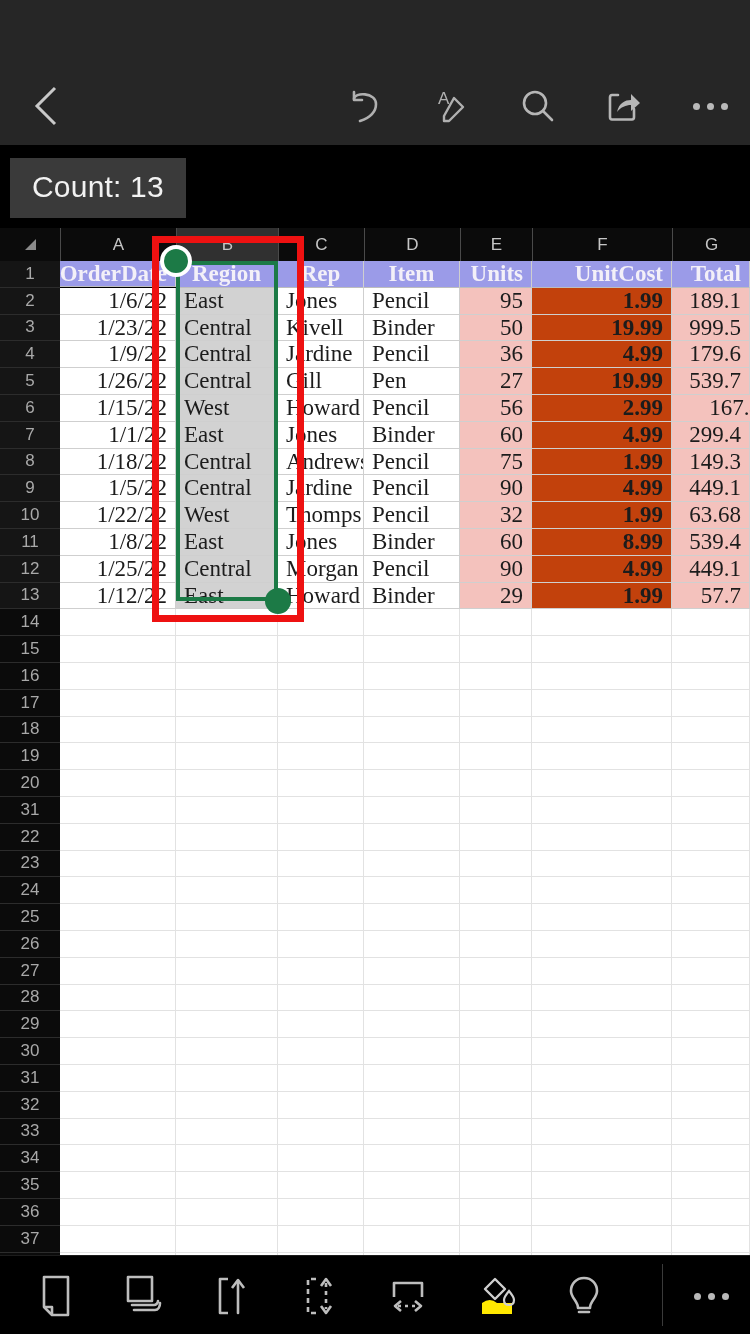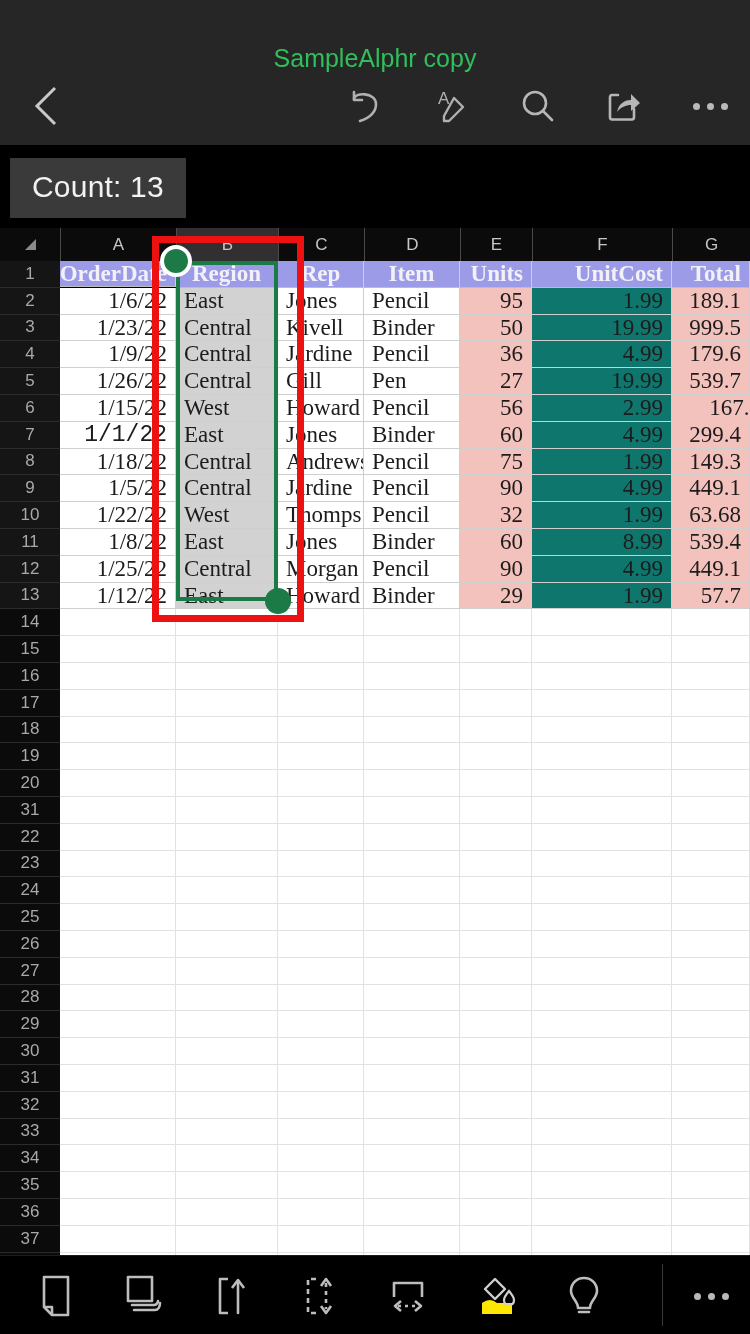--- a/index.html
+++ b/index.html
@@ -88,21 +88,21 @@
     border-bottom:1px solid #cfcfcf;
     overflow:hidden; white-space:nowrap;
   }
   .cell.hdr {
     background:#9b9be8; color:#f3f0f8; font-weight:bold;
     border-bottom:1px solid #bdbdbd;
   }
   .cell.r { justify-content:flex-end; }
   .cell.c { justify-content:center; }
   .cell.pink  { background:#f4c2bd; }
-  .cell.green { background:#0f766e; }
+  .cell.green { background:#c2410c;font-weight:bold; }
   .cell.selcol{ background:#d2d2d2; }
   .cell.empty { background:#fff; border-right:1px solid #e2e2e2; border-bottom:1px solid #e2e2e2; }
 
   
   .sel-box {
     position:absolute; border:4px solid #1c7a46;
     background:transparent; pointer-events:none;
   }
   .handle {
     position:absolute; width:26px; height:26px; border-radius:50%;
@@ -129,21 +129,20 @@
     position:absolute; top:8px; left:662px; width:1px; height:62px;
     background:#3a3a3a;
   }
 </style>
 </head>
 <body>
 
 <div id="app">
 
   <div class="topbar">
-    <div class="doc-title">SampleAlphr copy</div>
 
     <div class="tb-icon back-chevron">
       <svg width="26" height="42" viewBox="0 0 26 42">
           <polyline points="22,3 4,21 22,39" fill="none" stroke="#c9c9c9" stroke-width="3"></polyline>
         </svg>
     </div>
 
     <div class="tb-icon ic-undo">
       <svg width="40" height="40" viewBox="0 0 40 40">
         <path d="M8 14 L8 6 M8 14 L16 14" fill="none" stroke="#b0b0b0" stroke-width="2.6" stroke-linecap="round"></path>
@@ -274,21 +273,21 @@
         <div class="cell r pink " style="left: 460px; width: 72px; top: 140.2px; height: 26.8px;">27</div>
         <div class="cell r green " style="left: 532px; width: 140px; top: 140.2px; height: 26.8px;">19.99</div>
         <div class="cell r pink " style="left: 672px; width: 78px; top: 140.2px; height: 26.8px;">539.7</div>
         <div class="cell r " style="left: 60px; width: 116px; top: 167px; height: 26.8px;">1/15/22</div>
         <div class="cell selcol " style="left: 176px; width: 102px; top: 167px; height: 26.8px;">West</div>
         <div class="cell " style="left: 278px; width: 86px; top: 167px; height: 26.8px;">Howard</div>
         <div class="cell " style="left: 364px; width: 96px; top: 167px; height: 26.8px;">Pencil</div>
         <div class="cell r pink " style="left: 460px; width: 72px; top: 167px; height: 26.8px;">56</div>
         <div class="cell r green " style="left: 532px; width: 140px; top: 167px; height: 26.8px;">2.99</div>
         <div class="cell r pink " style="left: 672px; width: 98px; top: 167px; height: 26.8px;">167.4</div>
-        <div class="cell r " style="left: 60px; width: 116px; top: 193.8px; height: 26.8px; font-family: Liberation Mono, monospace;">1/1/22</div>
+        <div class="cell r " style="left: 60px; width: 116px; top: 193.8px; height: 26.8px;">1/1/22</div>
         <div class="cell selcol " style="left: 176px; width: 102px; top: 193.8px; height: 26.8px;">East</div>
         <div class="cell " style="left: 278px; width: 86px; top: 193.8px; height: 26.8px;">Jones</div>
         <div class="cell " style="left: 364px; width: 96px; top: 193.8px; height: 26.8px;">Binder</div>
         <div class="cell r pink " style="left: 460px; width: 72px; top: 193.8px; height: 26.8px;">60</div>
         <div class="cell r green " style="left: 532px; width: 140px; top: 193.8px; height: 26.8px;">4.99</div>
         <div class="cell r pink " style="left: 672px; width: 78px; top: 193.8px; height: 26.8px;">299.4</div>
         <div class="cell r " style="left: 60px; width: 116px; top: 220.6px; height: 26.8px;">1/18/22</div>
         <div class="cell selcol " style="left: 176px; width: 102px; top: 220.6px; height: 26.8px;">Central</div>
         <div class="cell " style="left: 278px; width: 86px; top: 220.6px; height: 26.8px;">Andrews</div>
         <div class="cell " style="left: 364px; width: 96px; top: 220.6px; height: 26.8px;">Pencil</div>

